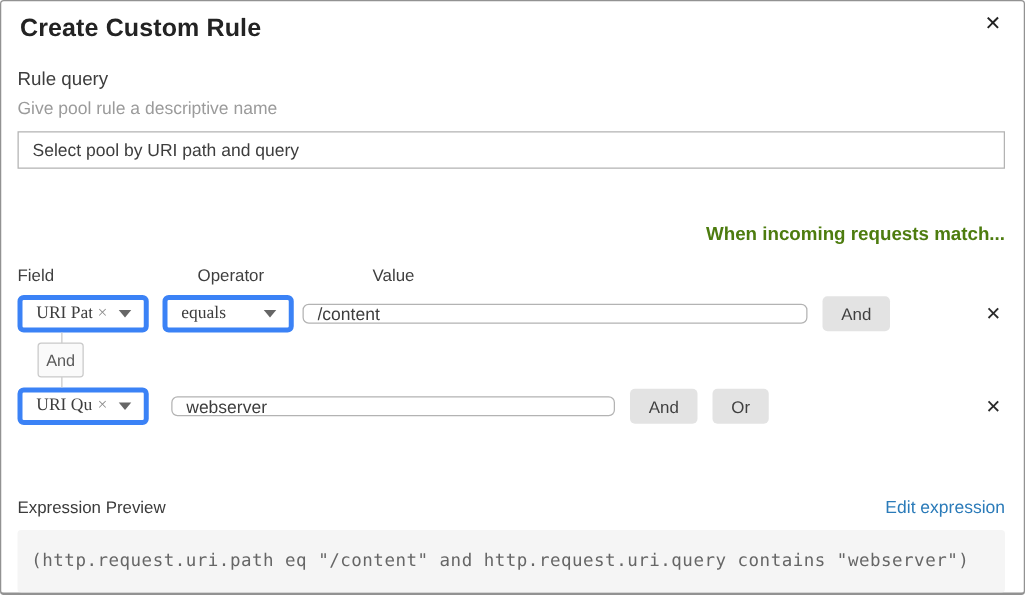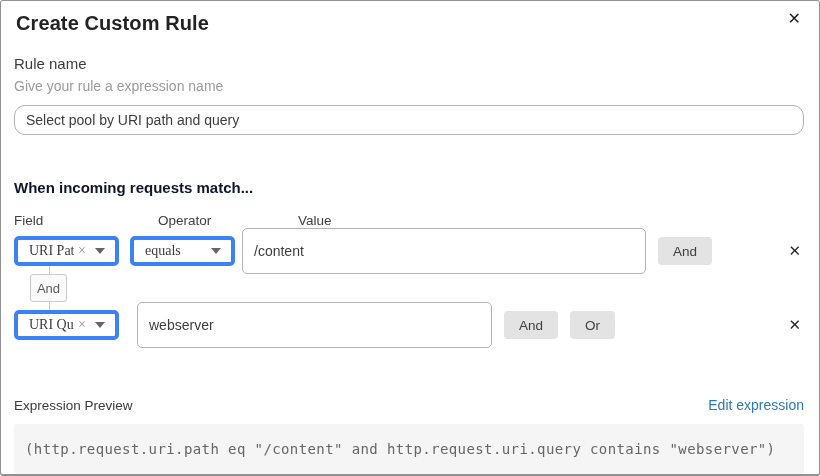--- a/index.html
+++ b/index.html
@@ -32,29 +32,29 @@
     padding: 4px; line-height: 1;
     font-family: "DejaVu Sans", sans-serif;
   }
 
   
   .field-label { margin-top: 20px; font-size: 15px; color: #3d3d3d; }
   .helper-text { margin-top: 6px; font-size: 14px; color: #9b9b9b; }
   .text-input {
     display: block; width: 100%; height: 30px;
     margin-top: 11px;
-    border: 1px solid #b3b3b3; border-radius: 11px;
+    border: 1px solid #b3b3b3; border-radius: 0;
     padding: 0 11px;
     font-family: "Liberation Sans", sans-serif;
     font-size: 14px; color: #3d3d3d;
     background: #fff; outline: none;
   }
 
   
-  .section-heading { margin-top: 44px; font-size: 15px; font-weight: bold; color: #0f172a; }
+  .section-heading { margin-top: 44px; font-size: 15px; font-weight: bold; color: #4d7c0f; text-align: right; }
   .col-labels { display: flex; margin-top: 17px; font-size: 13.5px; color: #3f3f3f; align-items: flex-end; }
   .col-field { width: 144px; }
   .col-operator { width: 140px; }
   .col-value { flex: 1; }
 
   .cond-row { display: flex; align-items: center; height: 30px; }
   .row-1 { margin-top: 8px; }
 
   .select-box {
     display: flex; align-items: center;
@@ -72,21 +72,21 @@
     width: 0; height: 0;
     border-left: 5px solid transparent;
     border-right: 5px solid transparent;
     border-top: 6px solid #666;
     flex: none;
   }
   .gap-a { width: 11px; flex: none; }
   .gap-b { width: 7px; flex: none; }
 
   .value-input {
-    height: 46px;
+    height: 16px;
     border: 1px solid #b3b3b3; border-radius: 5px;
     padding: 0 11px;
     font-family: "Liberation Sans", sans-serif;
     font-size: 14px; color: #3d3d3d;
     outline: none; background: #fff;
   }
   .value-wide { width: 404px; }
   .value-narrow { width: 355px; }
 
   .logic-btn {
@@ -144,22 +144,22 @@
 </style>
 </head>
 <body>
 
 <div class="dialog">
   <button class="close-btn">✕</button>
 
   <div class="content">
     <h1 class="title">Create Custom Rule</h1>
 
-    <div class="field-label">Rule name</div>
-    <div class="helper-text">Give your rule a expression name</div>
+    <div class="field-label">Rule query</div>
+    <div class="helper-text">Give pool rule a descriptive name</div>
     <input class="text-input" type="text" value="Select pool by URI path and query" style="">
 
     <h2 class="section-heading">When incoming requests match...</h2>
 
     <div class="col-labels">
       <span class="col-field">Field</span>
       <span class="col-operator">Operator</span>
       <span class="col-value">Value</span>
     </div>
 

